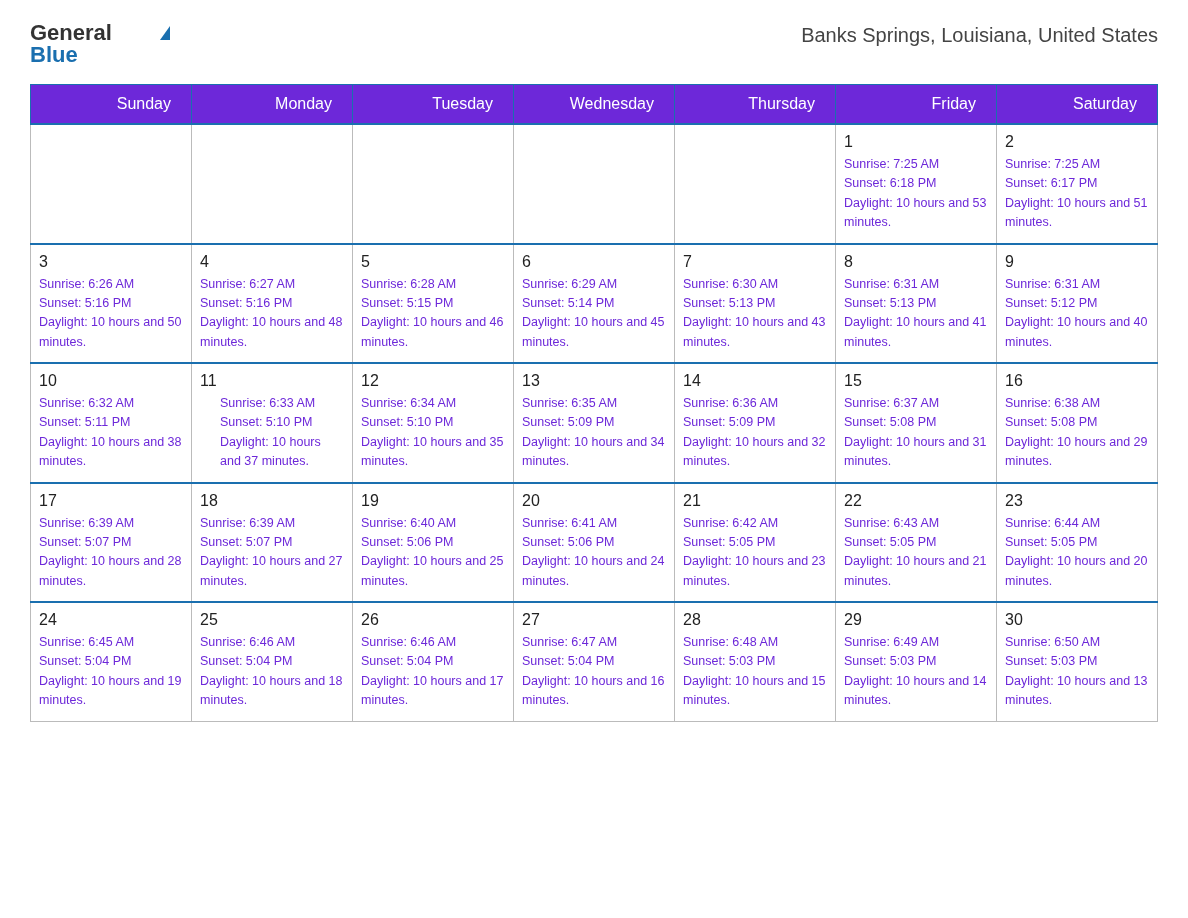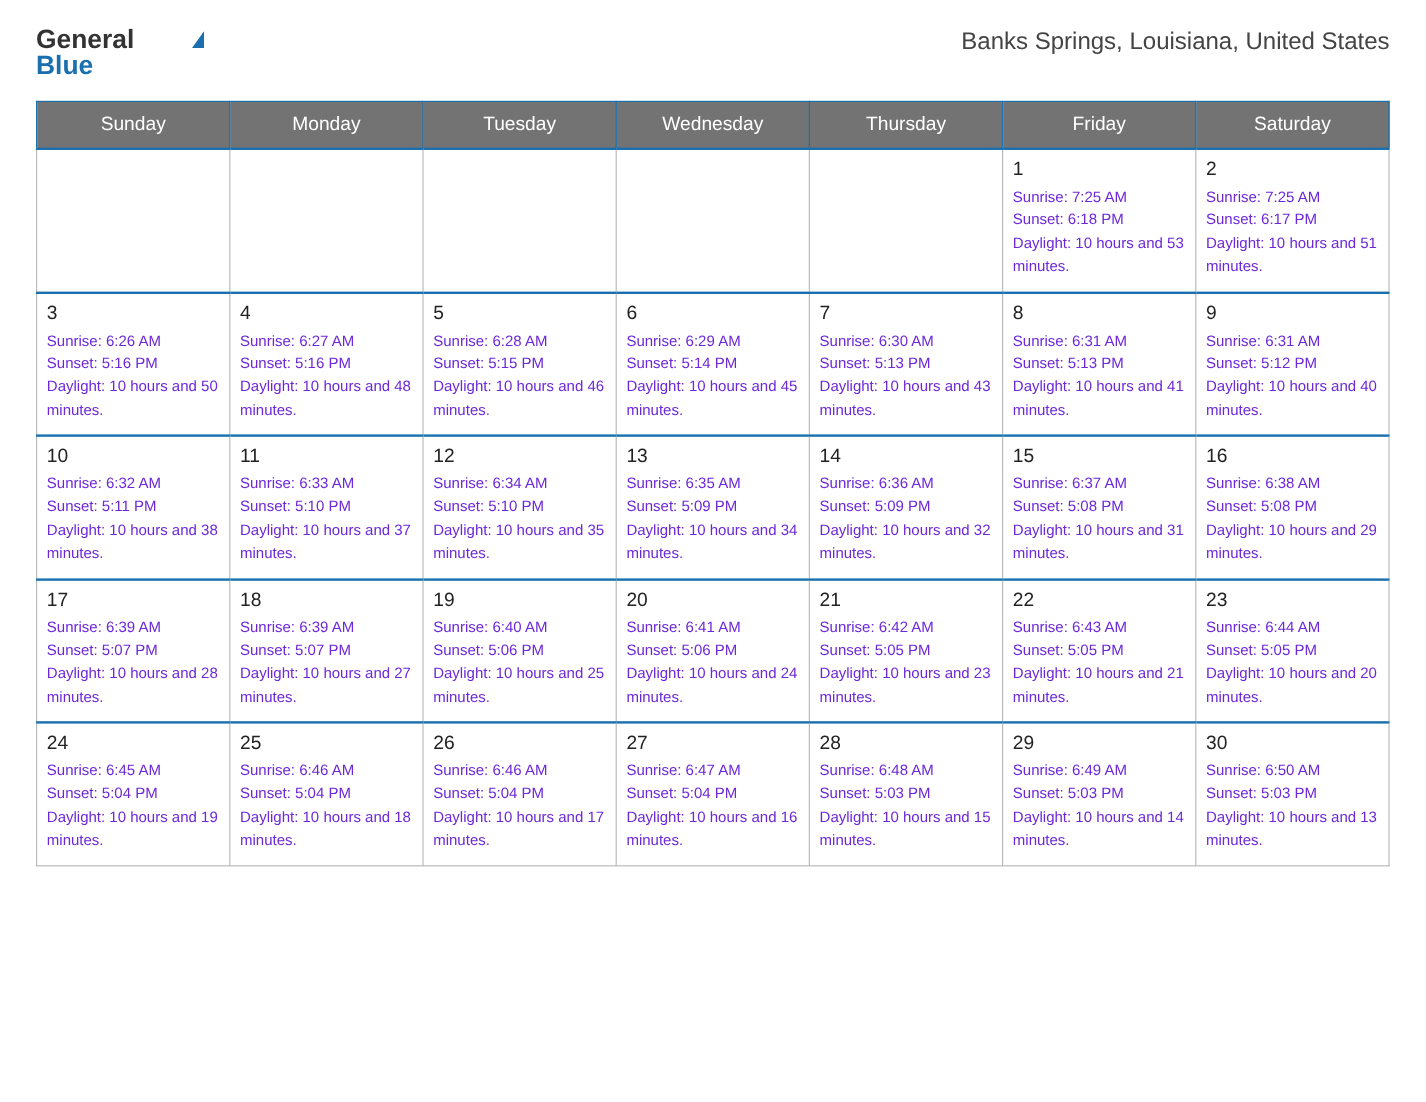--- a/index.html
+++ b/index.html
@@ -55,26 +55,26 @@
       font-size: 20px;
       color: #444;
       margin-top: 4px;
     }
     .calendar {
       width: 100%;
       border-collapse: collapse;
       border: 1px solid #aaa;
     }
     .calendar th {
-      background-color: #737373;
+      background-color: #6d28d9;
       color: #fff;
       font-size: 16px;
       font-weight: normal;
-      padding: 10px 8px;
-      text-align: center;
+      padding: 10px 20px;
+      text-align: right;
       border: 1px solid #1a6faf;
     }
     .calendar td {
       vertical-align: top;
       padding: 8px 8px 10px 8px;
       border: 1px solid #bbb;
       width: calc(100% / 7);
       min-height: 110px;
       font-size: 13px;
       color: #333;
@@ -196,21 +196,21 @@
       </tr>
       <tr>
         <td>
           <span class="day-number">10</span>
           <div class="day-info" style="white-space: pre-line;">Sunrise: 6:32 AM
 Sunset: 5:11 PM
 Daylight: 10 hours and 38 minutes.</div>
         </td>
         <td>
           <span class="day-number">11</span>
-          <div class="day-info" style="white-space: pre-line;">Sunrise: 6:33 AM
+          <div class="day-info" style="white-space: pre-line; margin-left: 20px;">Sunrise: 6:33 AM
 Sunset: 5:10 PM
 Daylight: 10 hours and 37 minutes.</div>
         </td>
         <td>
           <span class="day-number">12</span>
           <div class="day-info" style="white-space: pre-line;">Sunrise: 6:34 AM
 Sunset: 5:10 PM
 Daylight: 10 hours and 35 minutes.</div>
         </td>
         <td>

